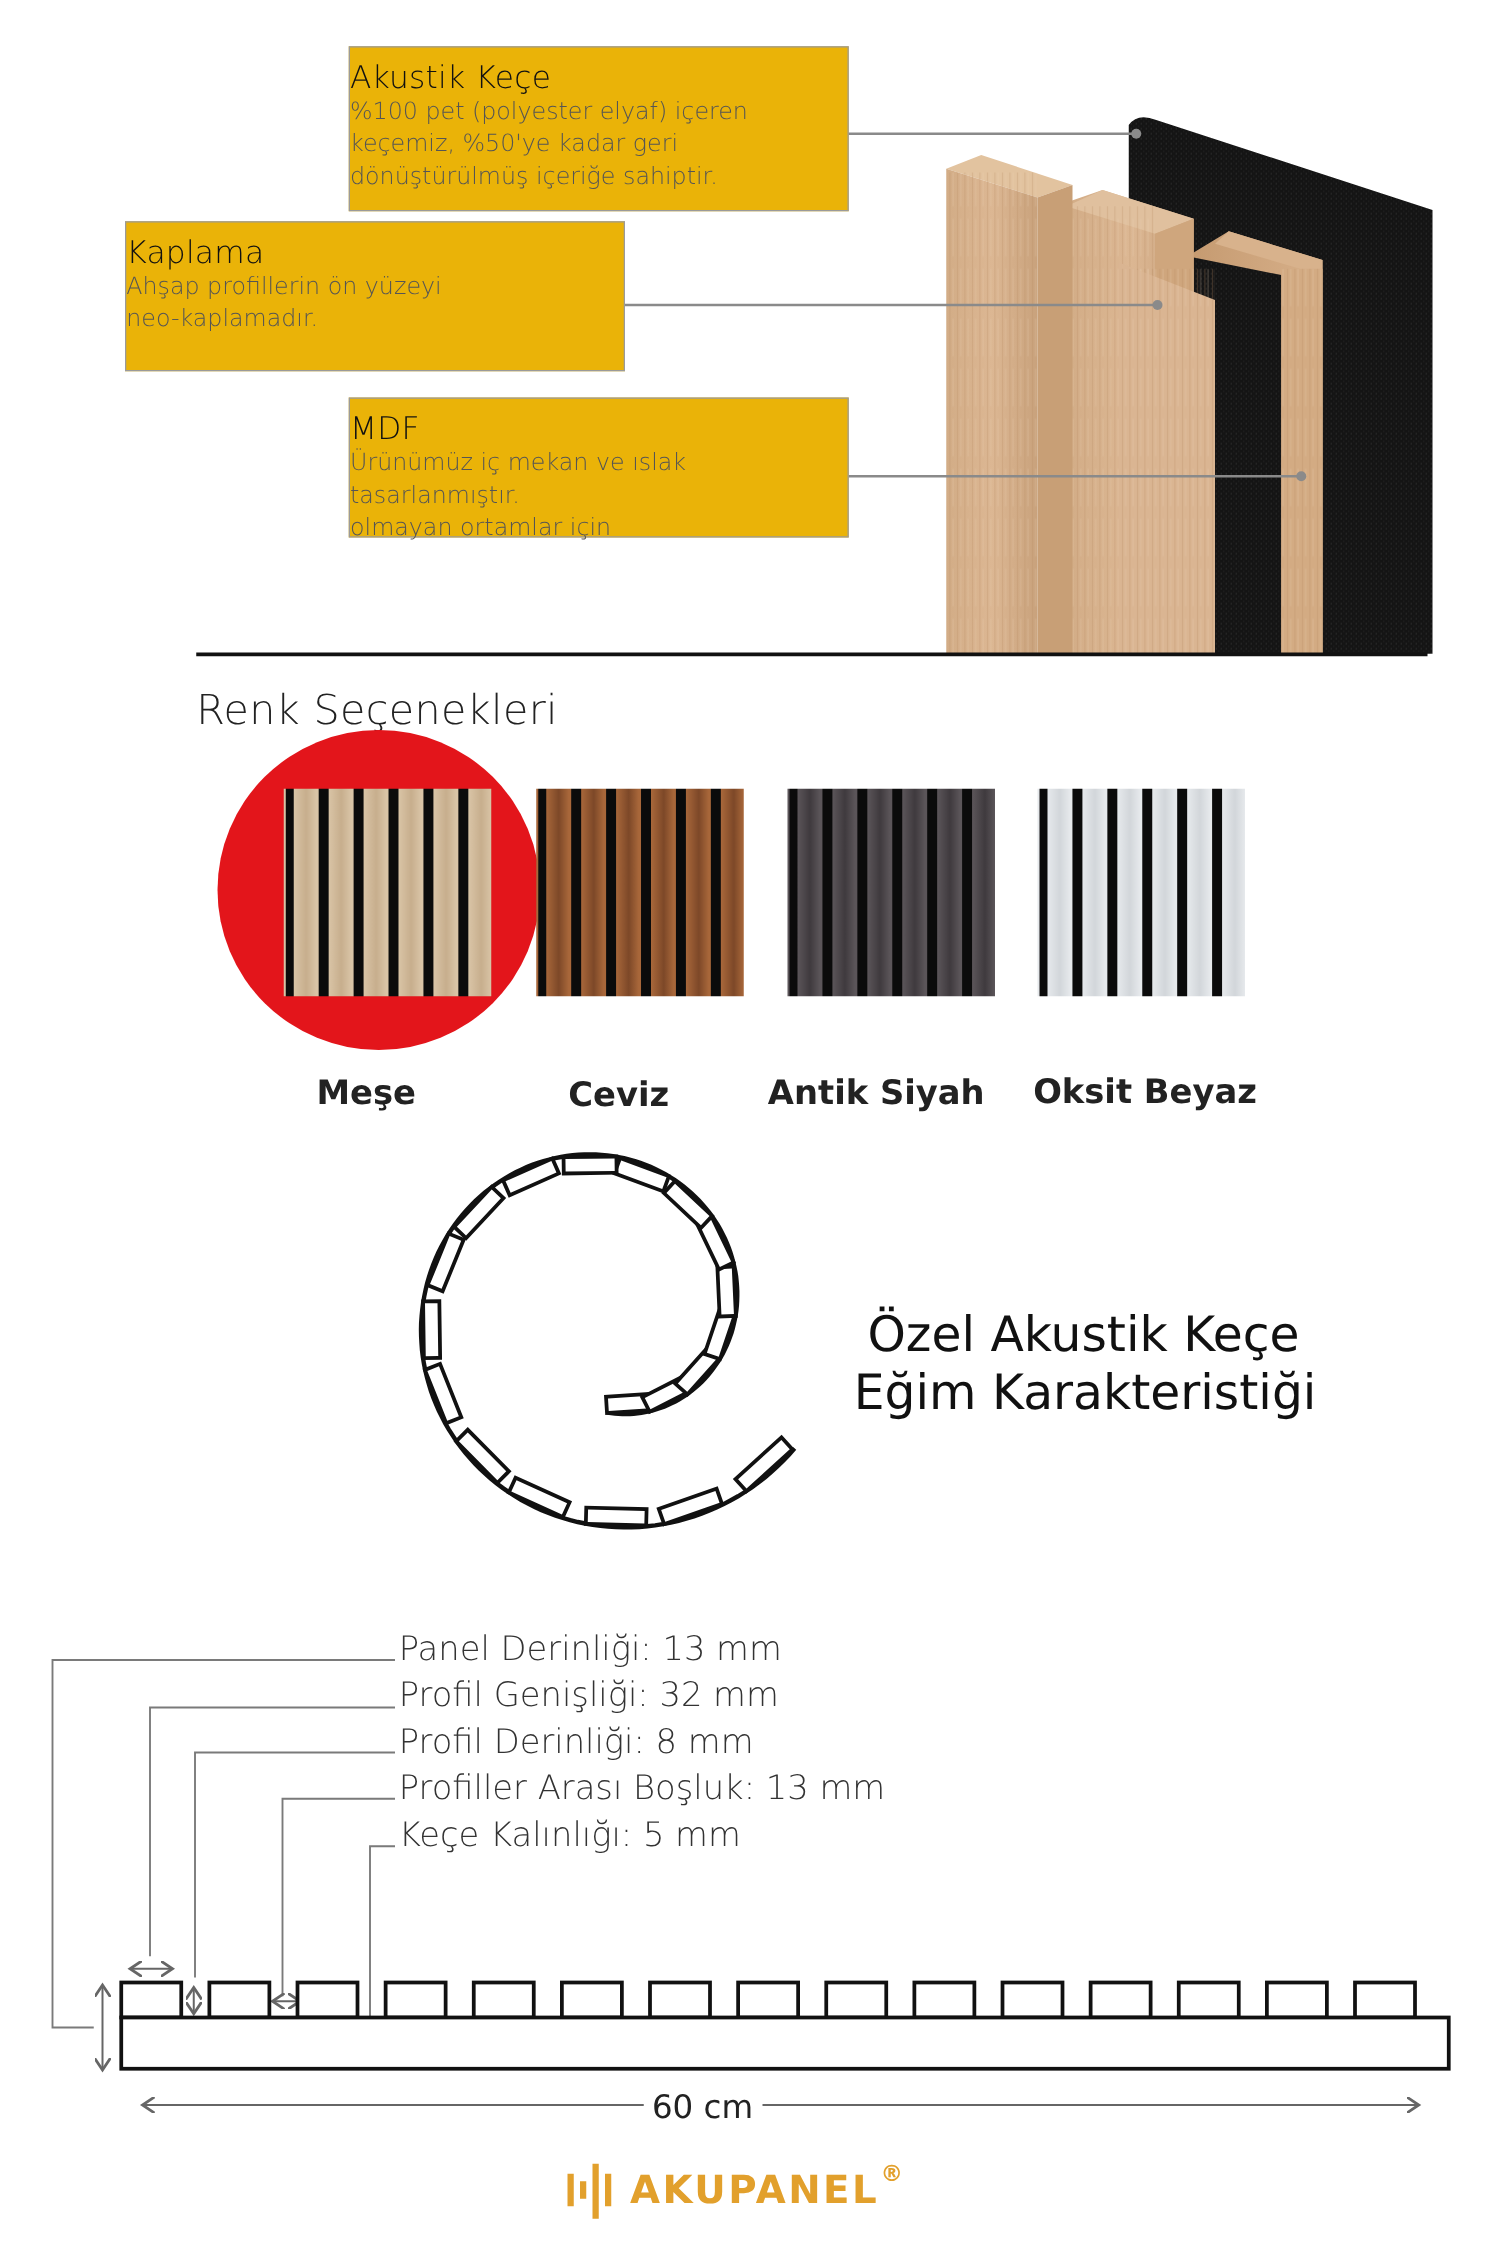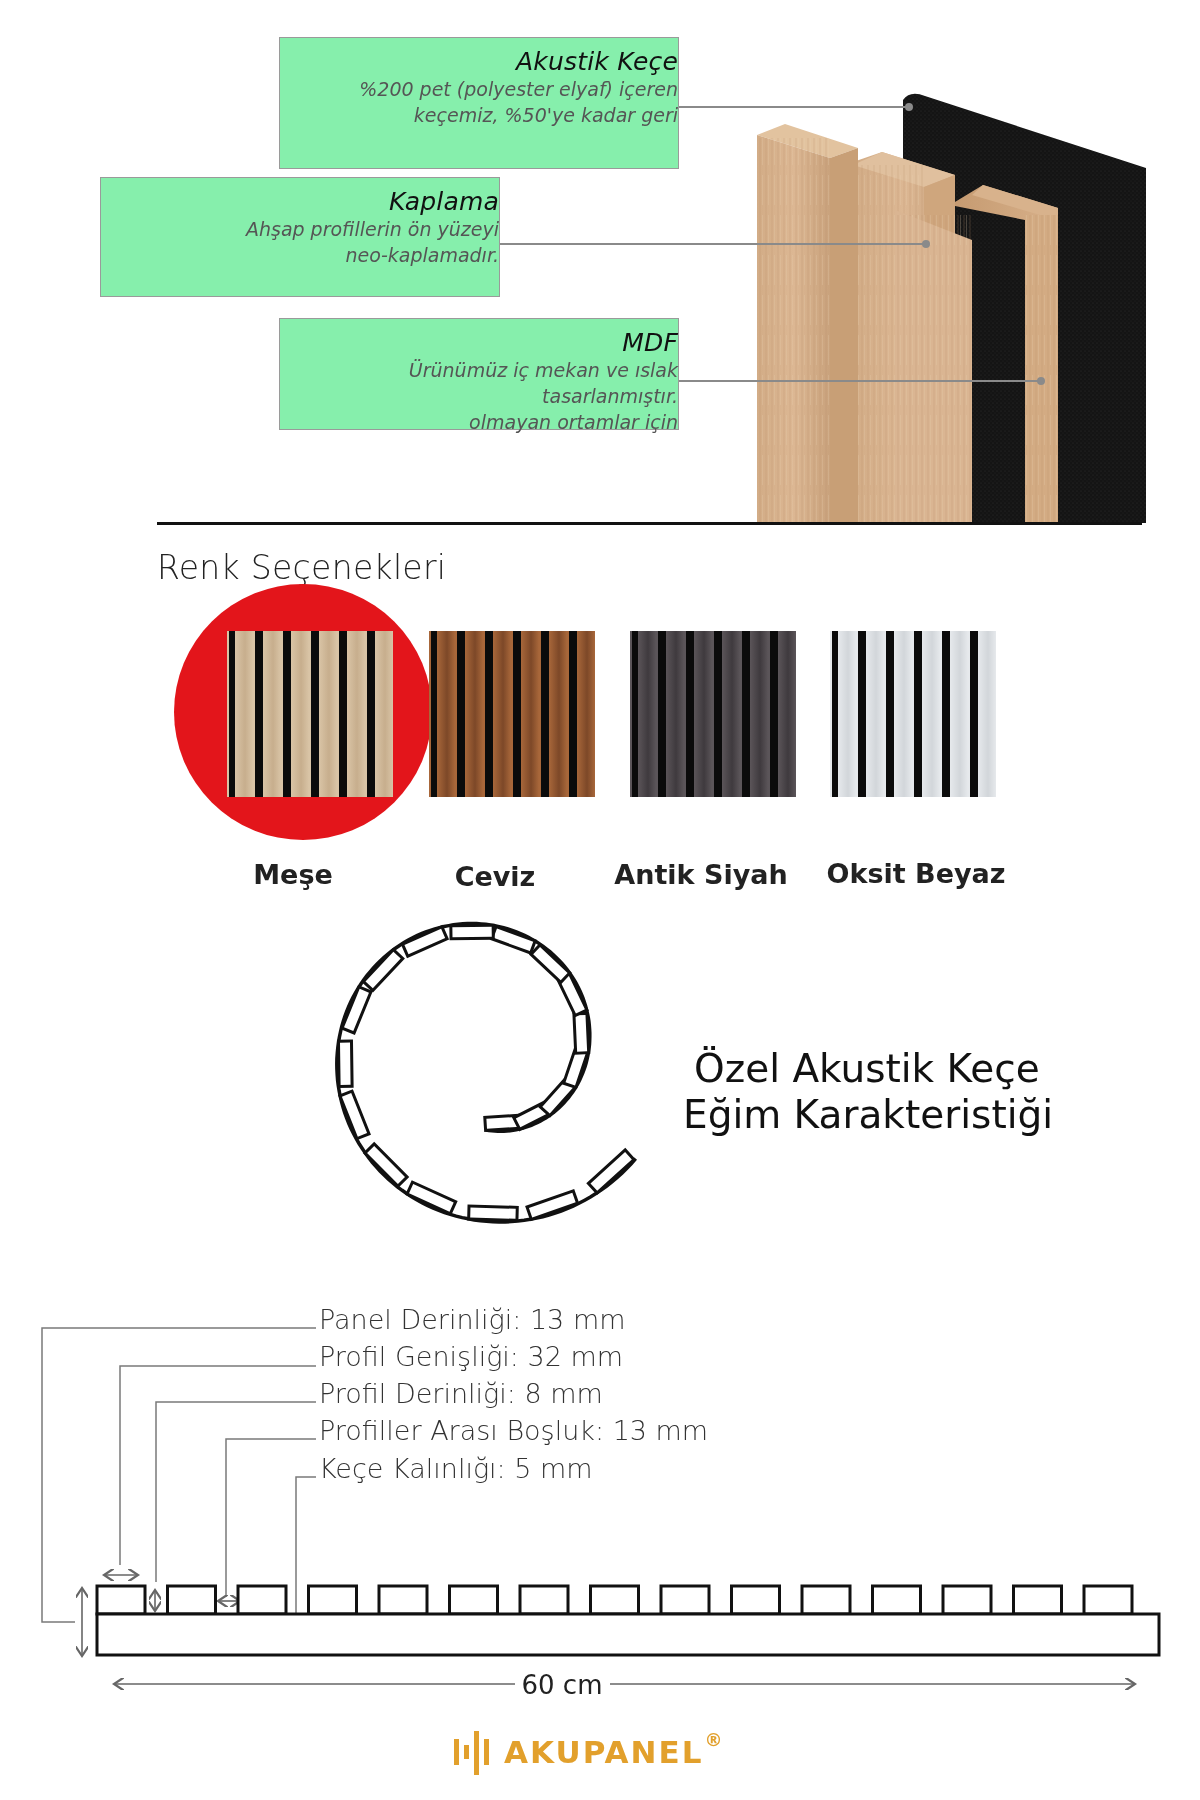--- a/index.html
+++ b/index.html
@@ -1,18 +1,18 @@
 <!DOCTYPE html>
 <html><head>
 <meta charset="utf-8">
 <style>
   html, body { margin:0; padding:0; background:#ffffff; }
   body { width:1200px; height:1800px; position:relative; overflow:hidden; font-family:"DejaVu Sans", sans-serif; color:#222; }
   .abs { position:absolute; }
-  .callout-box { position:absolute; border:1.5px solid #9a9a9a; background:#86efac; box-sizing:border-box; text-align:right;font-style:italic; }
+  .callout-box { position:absolute; border:1.5px solid #9a9a9a; background:#eab308; box-sizing:border-box; text-align:left; }
   .callout-title { font-size:25px; color:#111; font-weight:300; letter-spacing:0.2px; margin-top:10px; line-height:28px; }
   .callout-body { font-size:19px; color:#555; font-weight:300; line-height:26px; }
   .hline { position:absolute; height:1.5px; background:#8a8a8a; }
   .dot { position:absolute; width:8px; height:8px; border-radius:50%; background:#8a8a8a; }
   .section-title { position:absolute; font-size:33px; color:#222; font-weight:300; letter-spacing:0.3px; }
   .swatch { position:absolute; width:166px; height:166px; }
   .swatch-label { position:absolute; font-size:27px; color:#222; text-align:center; width:220px; font-weight:700;margin-top:34px; }
   .spec-line { position:absolute; font-size:27px; color:#333; white-space:nowrap; font-weight:300; }
   .big-title { position:absolute; font-size:39px; color:#111; white-space:nowrap; font-family:"DejaVu Sans", sans-serif; }
   .logo-text { font-family:"DejaVu Sans", sans-serif; font-weight:bold; color:#e2a02c; font-size:31px; letter-spacing:2px; }
@@ -60,22 +60,23 @@
 
     <path d="M17 45 L45 34 L118 58 L90 68 Z" fill="#e2c39f"></path>
     <path d="M90 68 L118 58 L118 433 L90 433 Z" fill="#c89f76"></path>
     <path d="M17 45 L90 68 L90 433 L17 433 Z" fill="url(#woodA)"></path>
     <rect x="17" y="48" width="73" height="385" fill="url(#grain)"></rect>
   </svg>
 </div>
 
 <div class="callout-box" style="left:279px;top:37px;width:400px;height:132px;">
   <div class="callout-title">Akustik Keçe</div>
-  <div class="callout-body">%200 pet (polyester elyaf) içeren</div>
+  <div class="callout-body">%100 pet (polyester elyaf) içeren</div>
   <div class="callout-body">keçemiz, %50'ye kadar geri</div>
+  <div class="callout-body">dönüştürülmüş içeriğe sahiptir.</div>
 </div>
 <div class="callout-box" style="left:100px;top:177px;width:400px;height:120px;">
   <div class="callout-title">Kaplama</div>
   <div class="callout-body">Ahşap profillerin ön yüzeyi</div>
   <div class="callout-body">neo-kaplamadır.</div>
 </div>
 <div class="callout-box" style="left:279px;top:318px;width:400px;height:112px;">
   <div class="callout-title">MDF</div>
   <div class="callout-body">Ürünümüz iç mekan ve ıslak</div>
   <div class="callout-body">tasarlanmıştır.</div>

